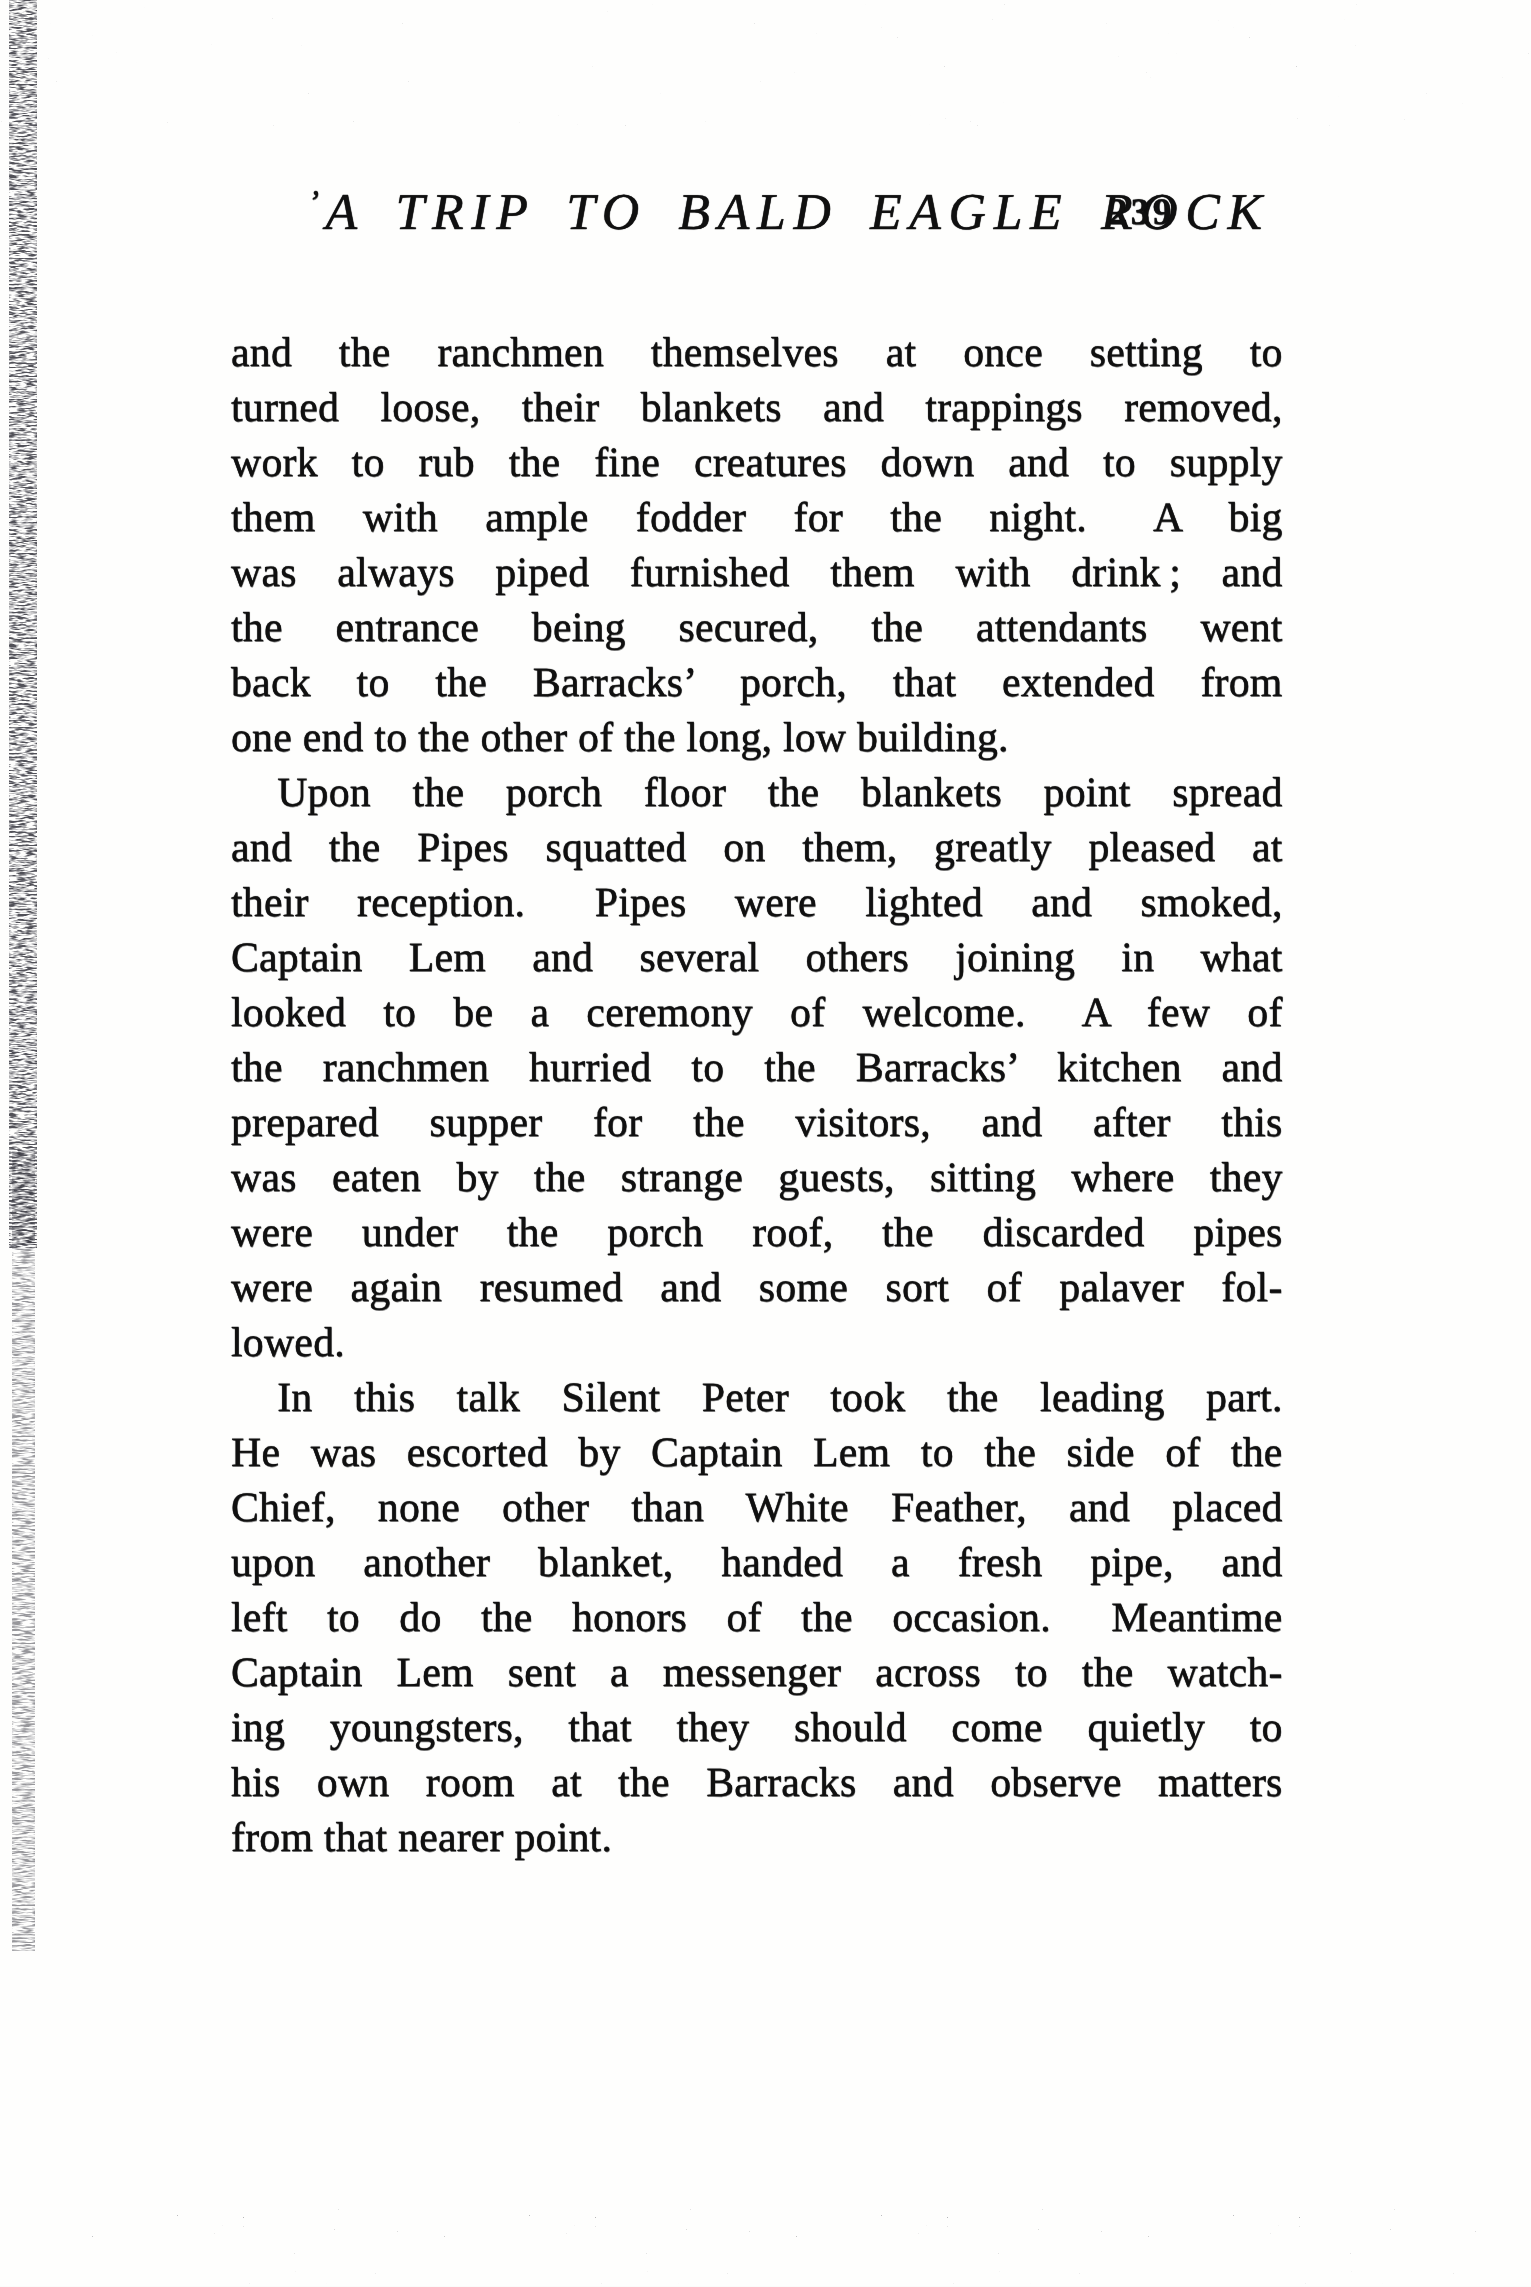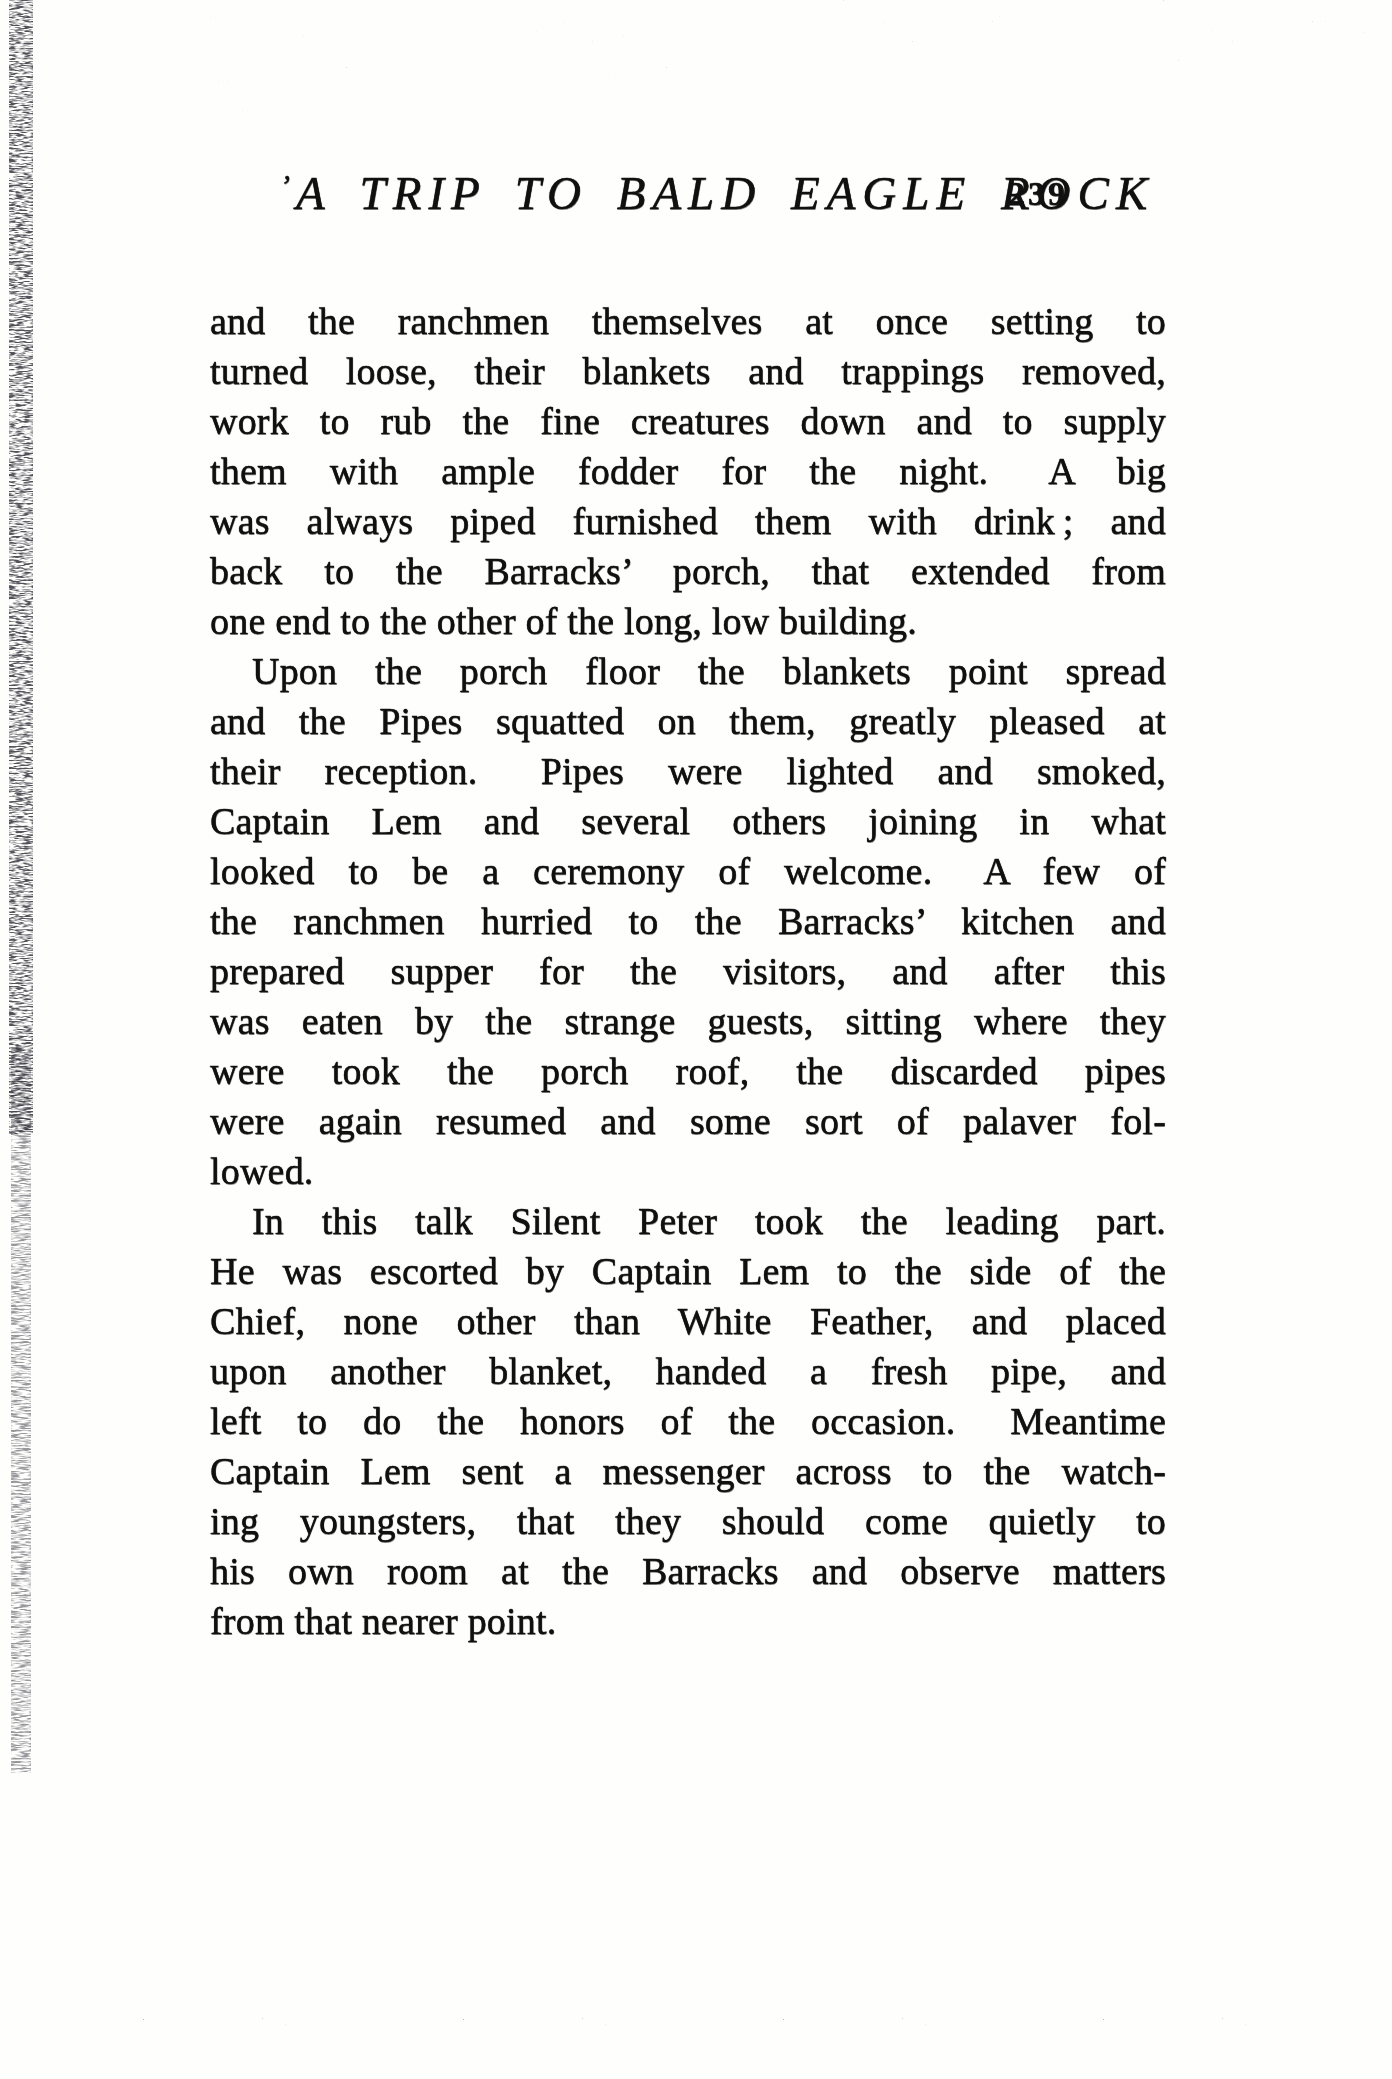--- a/index.html
+++ b/index.html
@@ -87,33 +87,34 @@
     <span class="page-number ink">239</span>
   </div>
 
   <div class="body-block">
       <div class="para">
         <div class="tline ink">and the ranchmen themselves at once setting to</div>
         <div class="tline ink">turned loose, their blankets and trappings removed,</div>
         <div class="tline ink">work to rub the fine creatures down and to supply</div>
         <div class="tline ink">them with ample fodder for the night.  A big</div>
         <div class="tline ink">was always piped furnished them with drink ; and</div>
+        <div class="tline ink">the entrance being secured, the attendants went</div>
         <div class="tline ink">back to the Barracks’ porch, that extended from</div>
         <div class="tline ink last">one end to the other of the long, low building.</div>
       </div>
       <div class="para">
         <div class="tline ink indent">Upon the porch floor the blankets point spread</div>
         <div class="tline ink">and the Pipes squatted on them, greatly pleased at</div>
         <div class="tline ink">their reception.  Pipes were lighted and smoked,</div>
         <div class="tline ink">Captain Lem and several others joining in what</div>
         <div class="tline ink">looked to be a ceremony of welcome.  A few of</div>
         <div class="tline ink">the ranchmen hurried to the Barracks’ kitchen and</div>
         <div class="tline ink">prepared supper for the visitors, and after this</div>
         <div class="tline ink">was eaten by the strange guests, sitting where they</div>
-        <div class="tline ink">were took the porch roof, the discarded pipes</div>
+        <div class="tline ink">were under the porch roof, the discarded pipes</div>
         <div class="tline ink">were again resumed and some sort of palaver fol-</div>
         <div class="tline ink last">lowed.</div>
       </div>
       <div class="para">
         <div class="tline ink indent">In this talk Silent Peter took the leading part.</div>
         <div class="tline ink">He was escorted by Captain Lem to the side of the</div>
         <div class="tline ink">Chief, none other than White Feather, and placed</div>
         <div class="tline ink">upon another blanket, handed a fresh pipe, and</div>
         <div class="tline ink">left to do the honors of the occasion.  Meantime</div>
         <div class="tline ink">Captain Lem sent a messenger across to the watch-</div>

